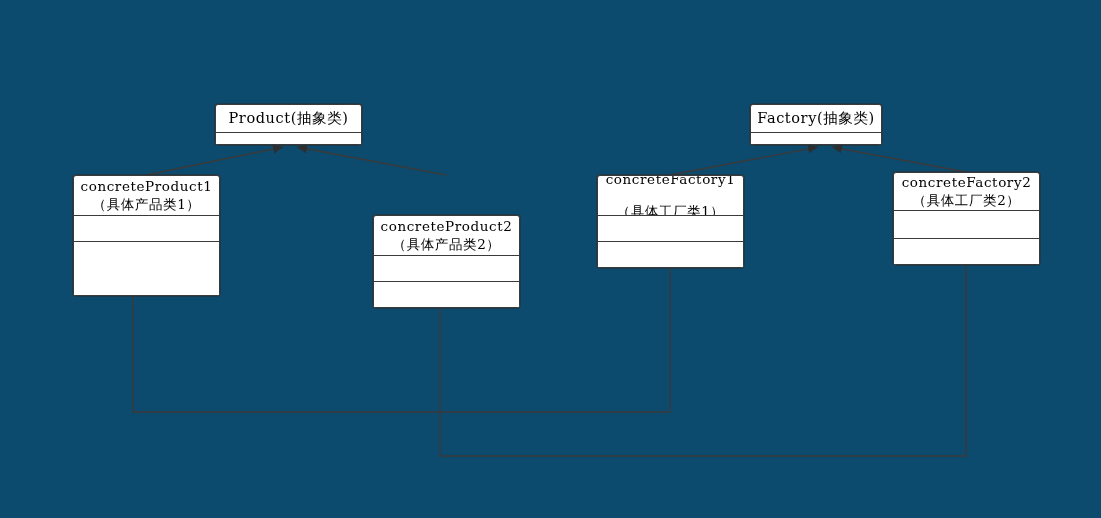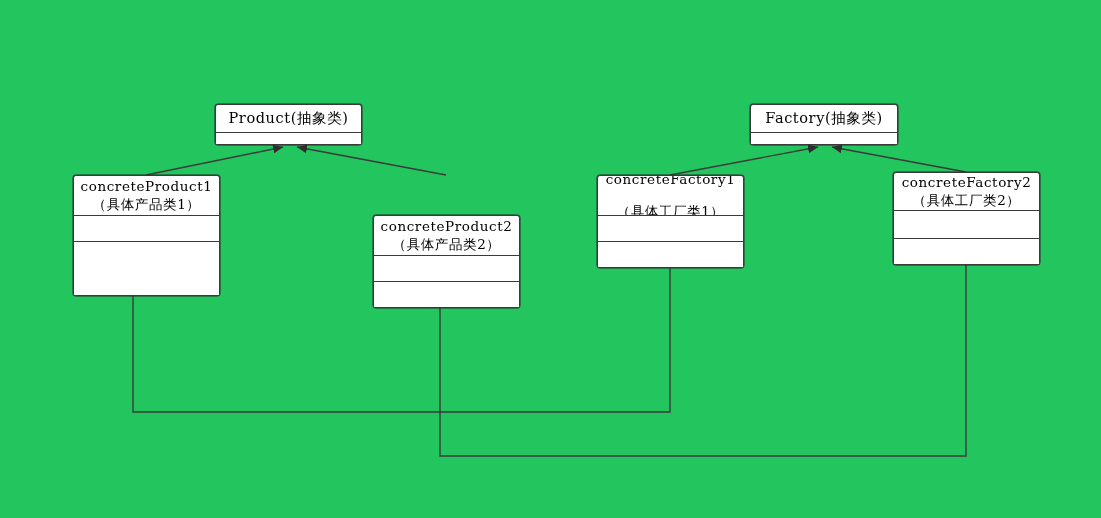--- a/index.html
+++ b/index.html
@@ -4,21 +4,21 @@
 <style>
   html, body {
     margin: 0;
     padding: 0;
     background: #000000;
   }
   #canvas {
     position: relative;
     width: 1101px;
     height: 518px;
-    background: #22c55e;
+    background: #0c4a6e;
     overflow: hidden;
     font-family: "DejaVu Serif", "Liberation Serif", serif;
   }
   #wires {
     position: absolute;
     left: 0;
     top: 0;
     width: 1101px;
     height: 518px;
     pointer-events: none;
@@ -104,21 +104,21 @@
     </g>
   </svg>
 
   <div class="uml-box abstract-box" style="left:215px; top:104px; width:147px; height:41px;">
     <div class="compartment title-compartment" style="height:27px;">
       <span class="title-line">Product(抽象类)</span>
     </div>
     <div class="compartment empty-compartment" style="flex:1;"></div>
   </div>
 
-  <div class="uml-box abstract-box" style="left:750px; top:104px; width:148px; height:41px;">
+  <div class="uml-box abstract-box" style="left:750px; top:104px; width:132px; height:41px;">
     <div class="compartment title-compartment" style="height:27px;">
       <span class="title-line">Factory(抽象类)</span>
     </div>
     <div class="compartment empty-compartment" style="flex:1;"></div>
   </div>
 
   <div class="uml-box concrete-box" style="left:73px; top:175px; width:147px; height:121px;">
     <div class="compartment title-compartment" style="height:39px;">
       <span class="title-line">concreteProduct1</span>
       <span class="title-line">（具体产品类1）</span>

